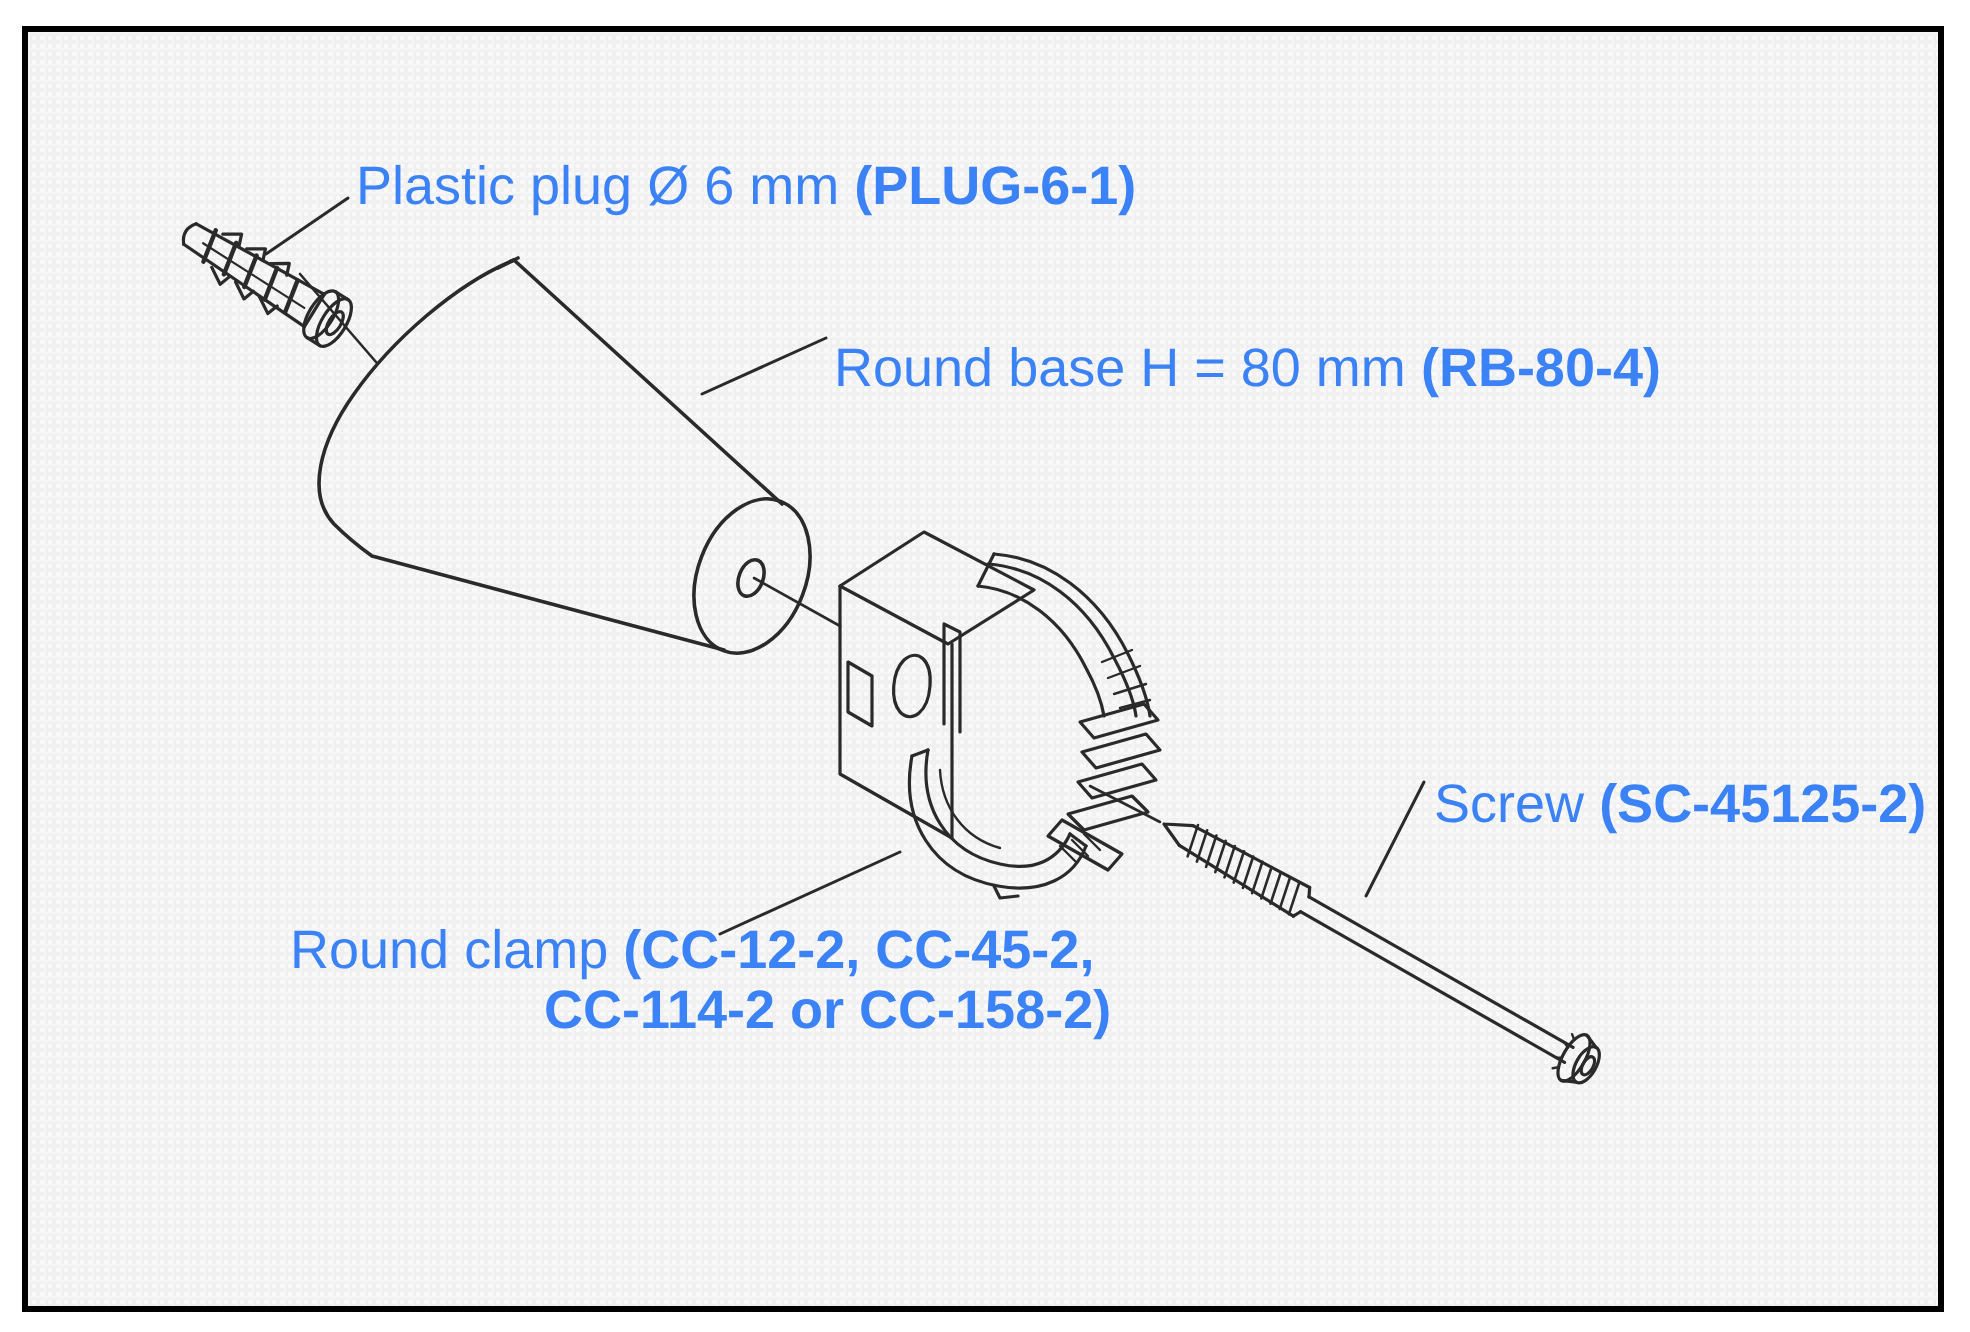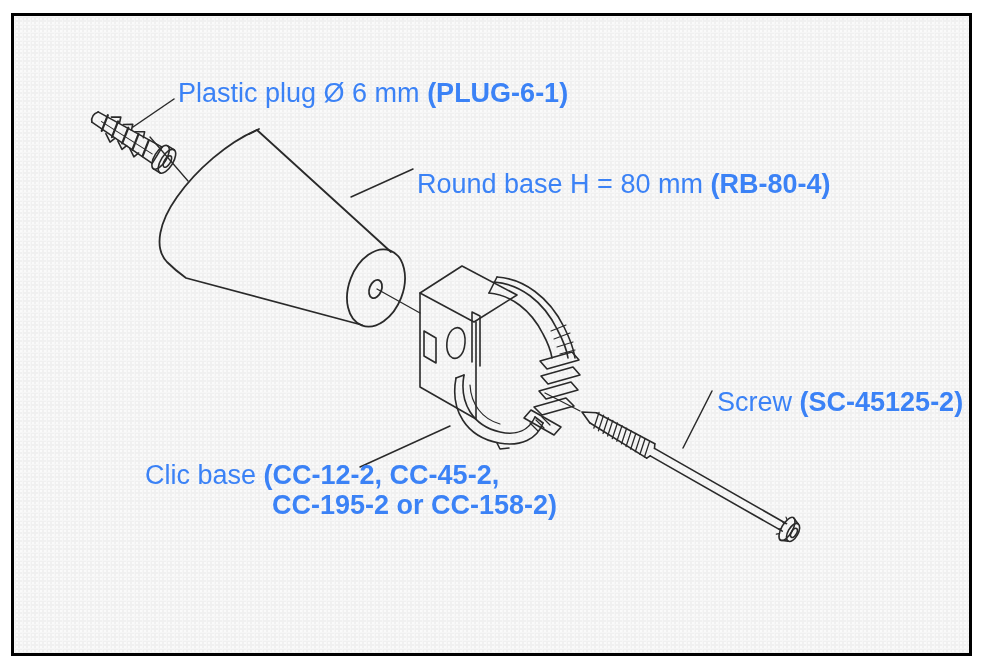--- a/index.html
+++ b/index.html
@@ -124,16 +124,16 @@
 <div class="label" style="left:417px;top:154px;margin-top:19px;">
   <span>Round base H = 80 mm</span><span class="code">(RB-80-4)</span>
 </div>
 
 <div class="label" style="left:717px;top:391px;">
   <span>Screw</span><span class="code">(SC-45125-2)</span>
 </div>
 
 <div class="label clamp" style="left:145px;top:460px;">
   <div>
-    <span>Clic base</span><span class="code">(CC-12-2, CC-45-2,</span>
+    <span>Round clamp</span><span class="code">(CC-12-2, CC-45-2,</span>
   </div>
-  <div class="line2">CC-195-2 or CC-158-2)</div>
+  <div class="line2">CC-114-2 or CC-158-2)</div>
 </div>
 
 </body></html>

